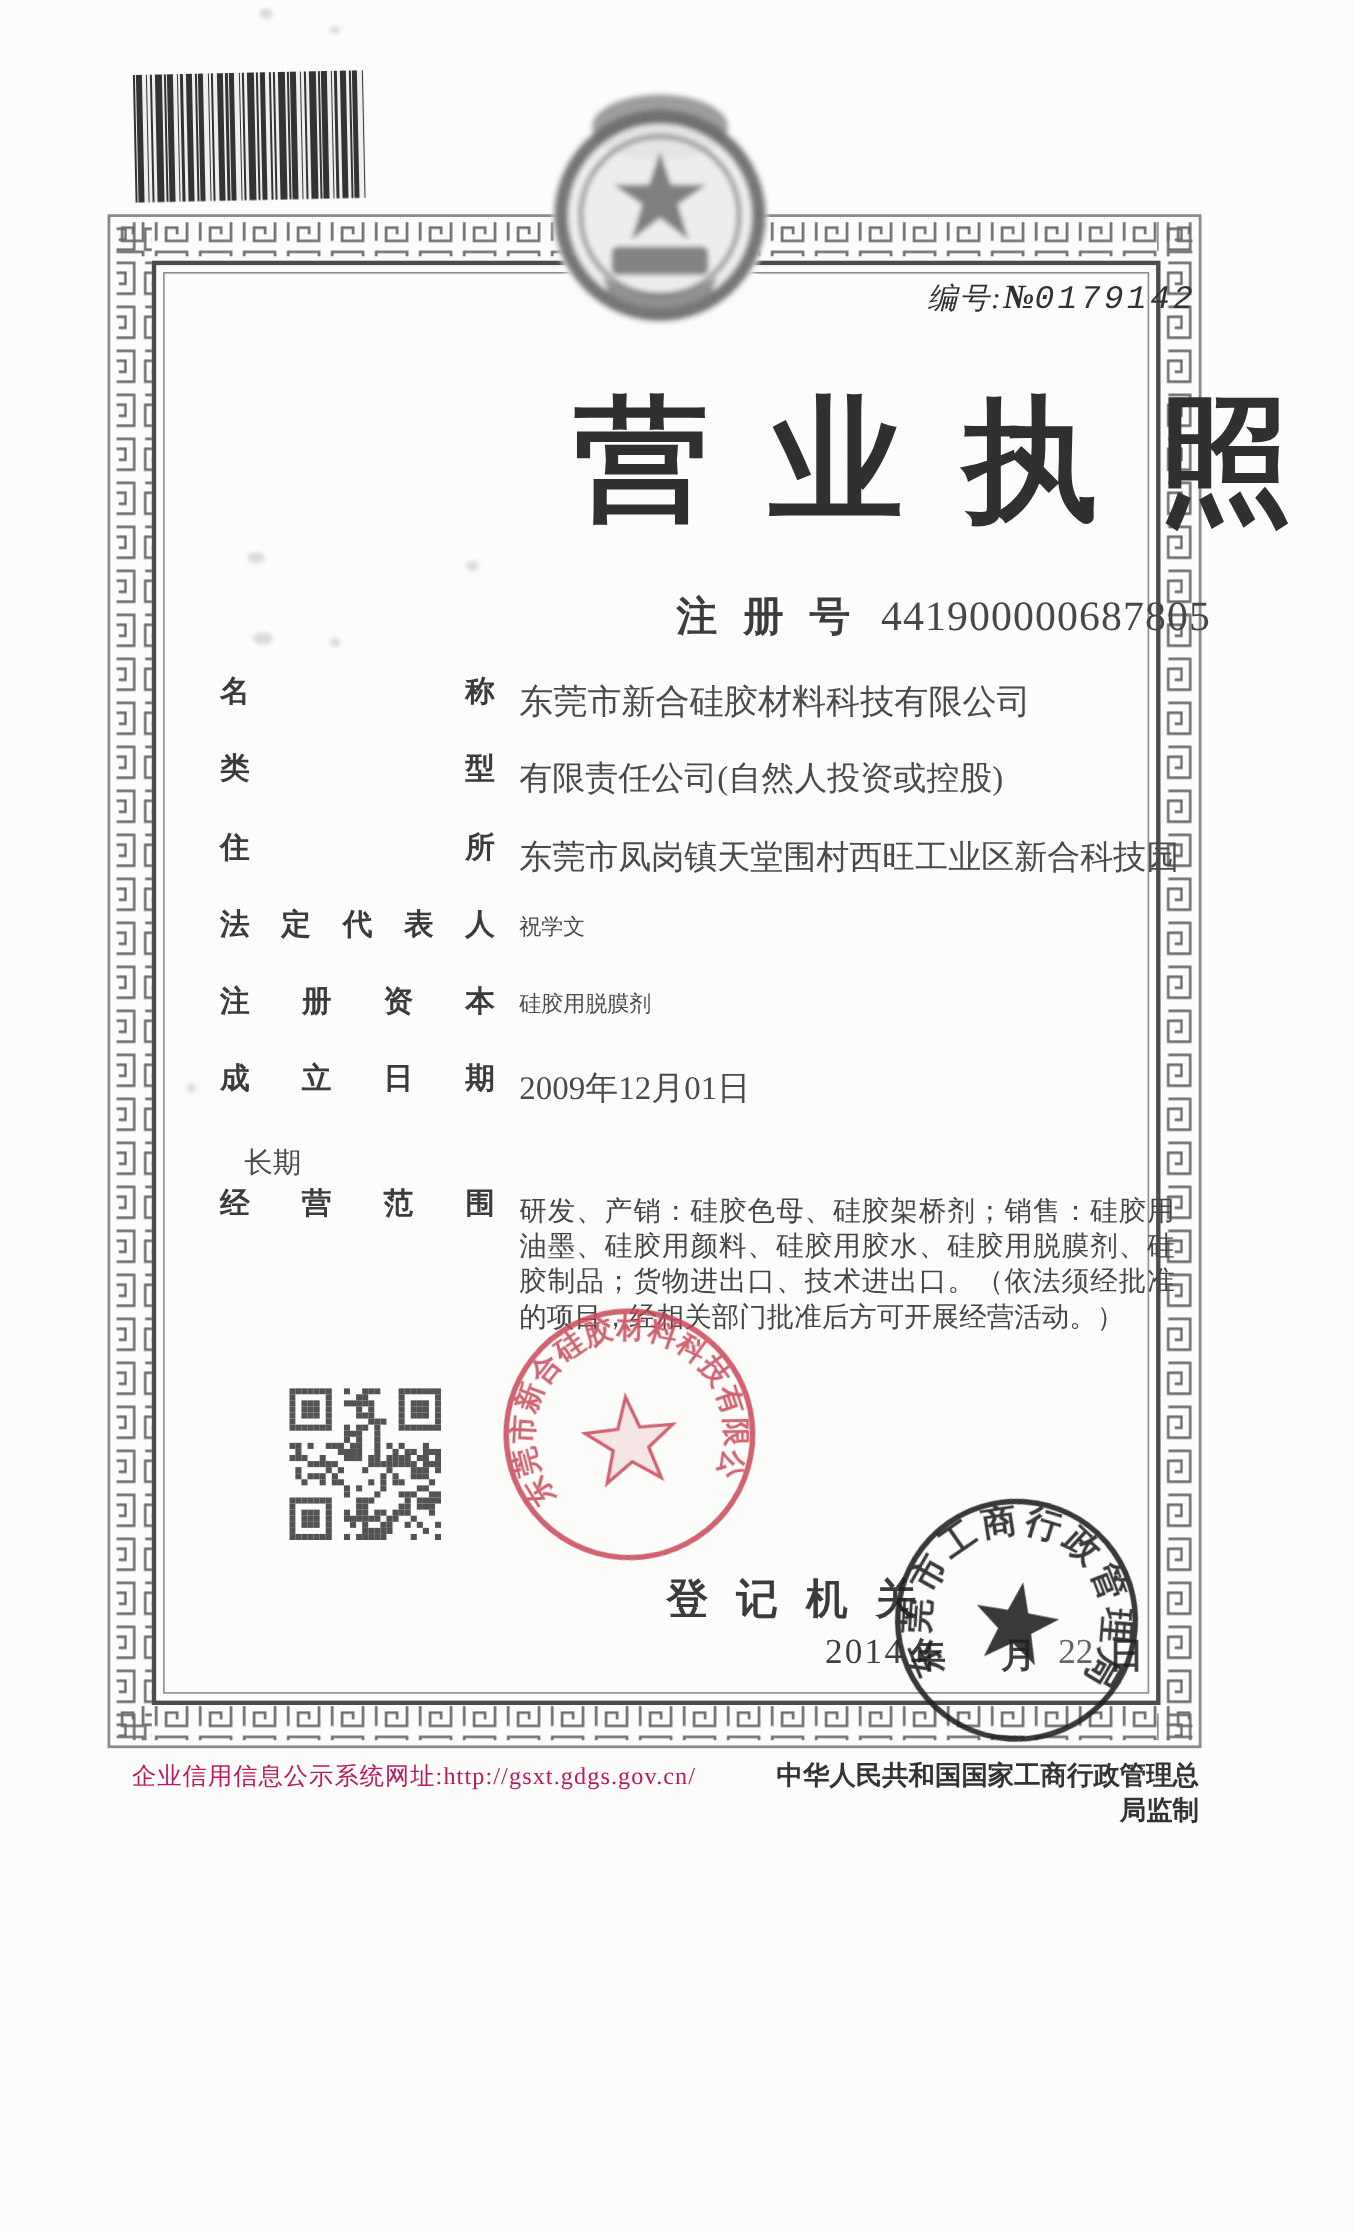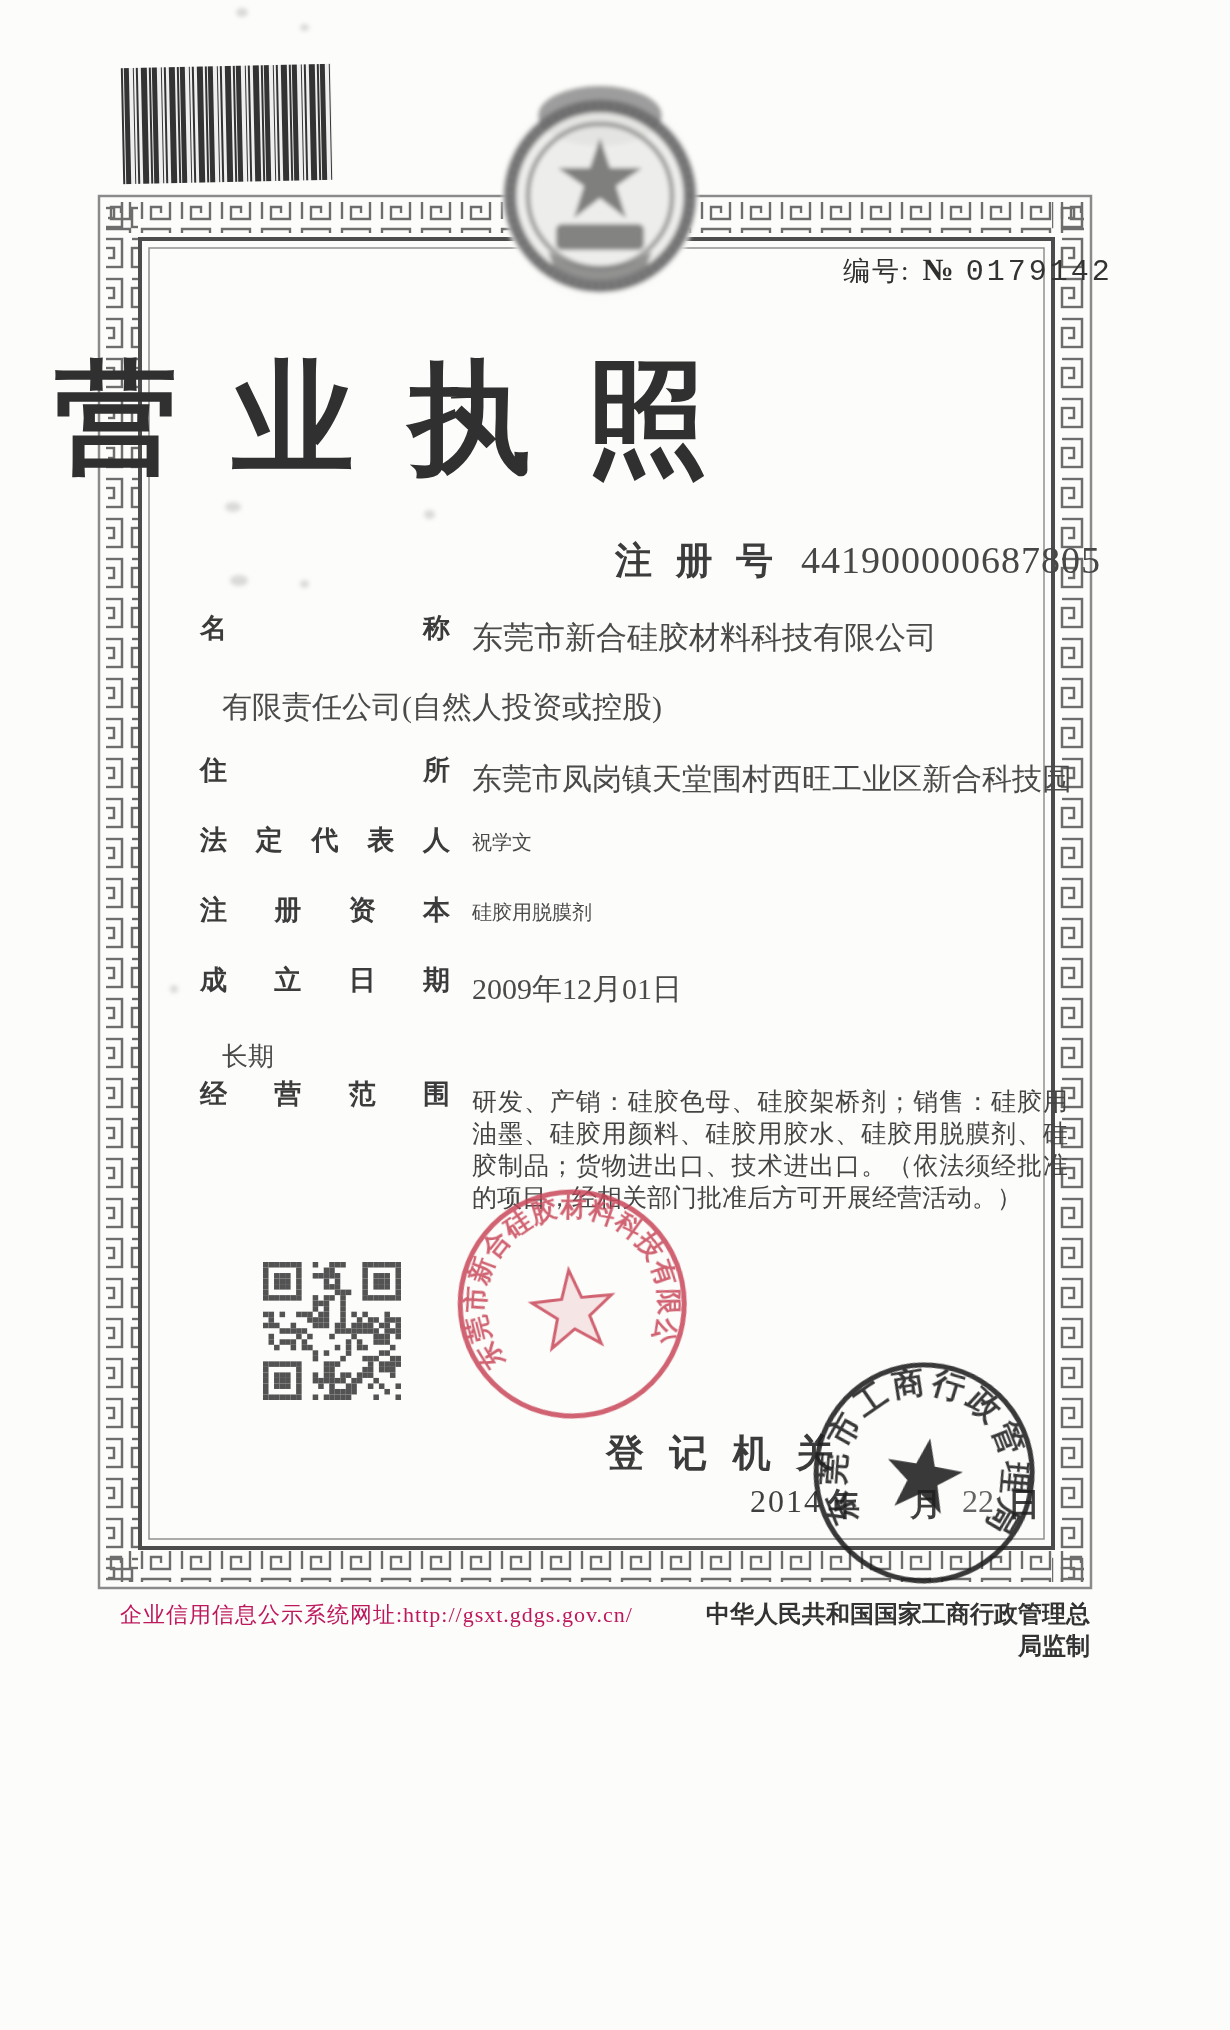--- a/index.html
+++ b/index.html
@@ -19,28 +19,28 @@
       #161616 0 2px,#f8f8f8 2px 3px,
       #161616 3px 8px,#f8f8f8 8px 12px,
       #161616 12px 13px,#f8f8f8 13px 15px,
       #161616 15px 17px,#f8f8f8 17px 20px,
       #161616 20px 26px,#f8f8f8 26px 28px);
     filter:blur(.5px) contrast(.92);
     opacity:.9;
   }
 
   
-  .serial{left:843px;top:252px;display:flex;align-items:baseline;gap:12px;color:#2f2f2f;}
+  .serial{left:843px;top:252px;display:flex;align-items:baseline;color:#2f2f2f;font-style:italic;}
   .serial .lbl{font-size:27px;letter-spacing:2px;}
   .serial .nomark{font-size:31px;font-weight:700;}
   .serial .num{font-size:30px;letter-spacing:3px;font-family:"Liberation Mono", monospace;color:#333;}
 
   
   .title{
-    left:0;top:338px;width:1230px;text-align:left;
+    left:0;top:338px;width:1230px;text-align:right;
     font-size:122px;font-weight:900;letter-spacing:55px;text-indent:55px;
     color:#2c2c2c;filter:blur(.4px) contrast(.95);
     font-family:"Liberation Serif", serif;
   }
 
   
   .regno{left:615px;top:536px;display:flex;align-items:baseline;}
   .regno .lbl{width:158px;font-size:37px;font-weight:700;color:#3c3c3c;text-align-last:justify;}
   .regno .num{margin-left:28px;font-size:38px;letter-spacing:1px;color:#474747;}
 
@@ -135,20 +135,21 @@
 <div class="abs regno">
   <span class="lbl">注册号</span>
   <span class="num">441900000687805</span>
 </div>
 
 <div class="row" style="top:610px">
   <div class="rl">名称</div>
   <div class="rv" style="font-size:31px">东莞市新合硅胶材料科技有限公司</div>
 </div>
 <div class="row" style="top:680px">
+  <div class="rl">类型</div>
   <div class="rv">有限责任公司(自然人投资或控股)</div>
 </div>
 <div class="row" style="top:752px">
   <div class="rl">住所</div>
   <div class="rv">东莞市凤岗镇天堂围村西旺工业区新合科技园</div>
 </div>
 <div class="row" style="top:822px">
   <div class="rl">法定代表人</div>
   <div class="rv small">祝学文</div>
 </div>

